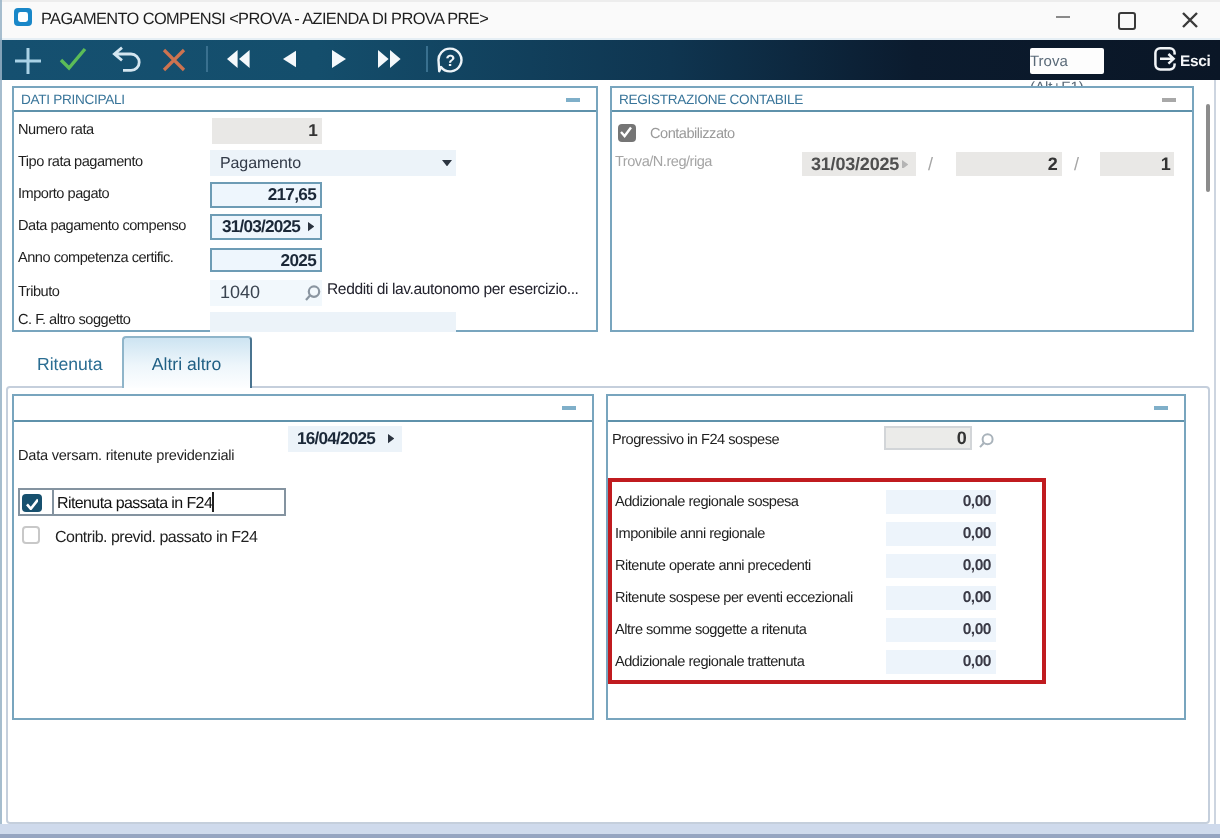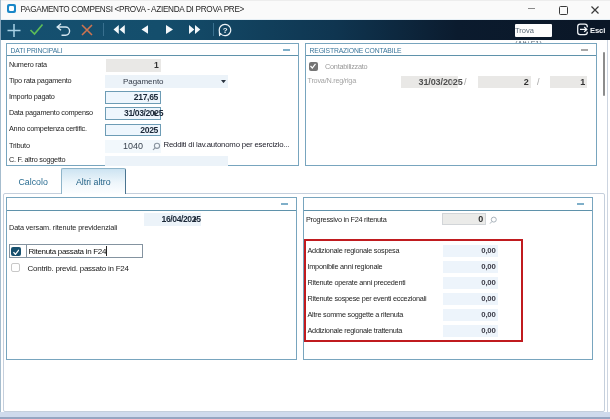--- a/index.html
+++ b/index.html
@@ -6,21 +6,21 @@
 .panel{position:absolute;border:1px solid #78a5be;background:#fff;box-sizing:border-box}
 .phdr{position:absolute;left:0;right:0;top:0;height:12px;border-bottom:1px solid #5f92ab;font-size:6.8px;color:#39759a;letter-spacing:-0.15px;padding:3.2px 0 0 4px;box-sizing:border-box}
 .minus{position:absolute;width:7px;height:2px;background:#7fafc9}
 .lbl{position:absolute;font-size:7.3px;letter-spacing:-0.25px;color:#1e1e1e;white-space:nowrap}
 .glbl{position:absolute;font-size:7.3px;letter-spacing:-0.25px;color:#a5a5a5;white-space:nowrap}
 .fld{position:absolute;box-sizing:border-box;font-size:9px;letter-spacing:-0.35px;white-space:nowrap}
 .gray{background:#e9e8e6}
 .blue{background:#ecf3f9}
 .bord{background:#eef6fd;border:1px solid #6d9cb5}
 .rt{text-align:right;padding-right:2px}
-.lt{text-align:left;padding-left:18px}
+.lt{text-align:left;padding-left:5px}
 .b{font-weight:bold}
 svg{position:absolute;display:block}
 </style></head>
 <body>
 
 <div class="abs" style="left:0;top:0;width:610px;height:20px;background:#fafafa;border-top:1px solid #ededed;box-sizing:border-box"></div>
 <div class="abs" style="left:7px;top:4px;width:9px;height:9px;background:#1987c8;border-radius:2px"></div>
 <div class="abs" style="left:9px;top:6px;width:5px;height:5px;background:#fff;border-radius:1.2px"></div>
 <div class="abs" style="left:20.5px;top:4.6px;font-size:8.2px;letter-spacing:-0.3px;color:#1f1f1f;white-space:nowrap">PAGAMENTO COMPENSI &lt;PROVA - AZIENDA DI PROVA PRE&gt;</div>
 <div class="abs" style="left:528px;top:8px;width:7px;height:1px;background:#8a8a8a"></div>
@@ -112,21 +112,21 @@
 <div class="glbl" style="left:307.5px;top:76px">Trova/N.reg/riga</div>
 <div class="fld gray lt b" style="left:400.5px;top:76px;width:57px;height:12px;line-height:12px;color:#4f4f4f;letter-spacing:-0.1px">31/03/2025</div>
 <svg style="left:450.5px;top:79.7px" width="3.2" height="4.6" viewBox="0 0 3.2 4.6">
     <path d="M0 0 L3.2 2.3 L0 4.6 Z" fill="#b4b4b4"></path>
   </svg>
 <div class="glbl" style="left:464px;top:77px;font-size:9px">/</div>
 <div class="fld gray rt b" style="left:478px;top:76px;width:52.5px;height:12px;line-height:12px;color:#333">2</div>
 <div class="glbl" style="left:537px;top:77px;font-size:9px">/</div>
 <div class="fld gray rt b" style="left:550px;top:76px;width:37px;height:12px;line-height:12px;color:#333">1</div>
 
-<div class="abs" style="left:18.5px;top:176.5px;font-size:8.8px;color:#2a6d92">Calcolo</div>
+<div class="abs" style="left:18.5px;top:176.5px;font-size:8.8px;color:#2a6d92">Ritenuta</div>
 <div class="abs" style="left:3px;top:192.5px;width:602px;height:219px;border:1px solid #c5cfdc;border-radius:2px;box-sizing:border-box;background:#fff"></div>
 <div class="abs" style="left:61px;top:168px;width:64.5px;height:25.5px;box-sizing:border-box;border:1px solid #8fb5ca;border-right-color:#4a7490;border-bottom:none;border-radius:2px 2px 0 0;background:linear-gradient(180deg,#cde4f2 0%,#eef6fb 55%,#fdfeff 100%)"></div>
 <div class="abs" style="left:61px;top:176.5px;width:64.5px;text-align:center;font-size:8.8px;color:#1f5f84">Altri altro</div>
 
 <div class="panel" style="left:5.5px;top:196.5px;width:291px;height:163px">
   <div class="phdr" style="height:13px"></div>
   <div class="minus" style="right:8px;top:5.5px"></div>
 </div>
 <div class="lbl" style="left:9px;top:223px;letter-spacing:-0.12px">Data versam. ritenute previdenziali</div>
 <div class="fld blue lt b" style="left:143.5px;top:213px;width:57px;height:13px;line-height:13px;font-size:8.6px;letter-spacing:-0.4px;color:#1b2838">16/04/2025</div>
@@ -143,21 +143,21 @@
 <div class="lbl" style="left:28.5px;top:246.8px;font-size:8px;letter-spacing:-0.3px;color:#111">Ritenuta passata in F24</div>
 <div class="abs" style="left:105.5px;top:245.8px;width:1px;height:10px;background:#222"></div>
 
 <div class="abs" style="left:10.5px;top:262.5px;width:9.5px;height:9.5px;background:#fff;border:1px solid #c8c8c8;border-radius:2px;box-sizing:border-box"></div>
 <div class="lbl" style="left:27.5px;top:264px;font-size:8px;color:#222">Contrib. previd. passato in F24</div>
 
 <div class="panel" style="left:302.5px;top:196.5px;width:290px;height:163px">
   <div class="phdr" style="height:13px"></div>
   <div class="minus" style="right:8px;top:5.5px"></div>
 </div>
-<div class="lbl" style="left:306px;top:214.5px">Progressivo in F24 ritenuta</div>
+<div class="lbl" style="left:306px;top:214.5px">Progressivo in F24 sospese</div>
 <div class="fld rt b" style="left:442px;top:213px;width:44px;height:12px;line-height:10px;color:#333;background:#ebebe9;border:1px solid #d2d5d8">0</div>
 <svg style="left:489px;top:216px" width="9" height="9" viewBox="0 0 9 9">
     <circle cx="4.8" cy="3.6" r="2.5" stroke="#a9b3bb" stroke-width="1" fill="none"></circle>
     <path d="M2.9 5.5 L1 7.6" stroke="#a9b3bb" stroke-width="1"></path>
   </svg>
 
 <div class="abs" style="left:303.5px;top:238.5px;width:219px;height:103px;border:2px solid #c01b1f;box-sizing:border-box"></div>
 
 <div class="lbl" style="left:307.5px;top:246.3px">Addizionale regionale sospesa</div>
 <div class="lbl" style="left:307.5px;top:262.3px">Imponibile anni regionale</div>

